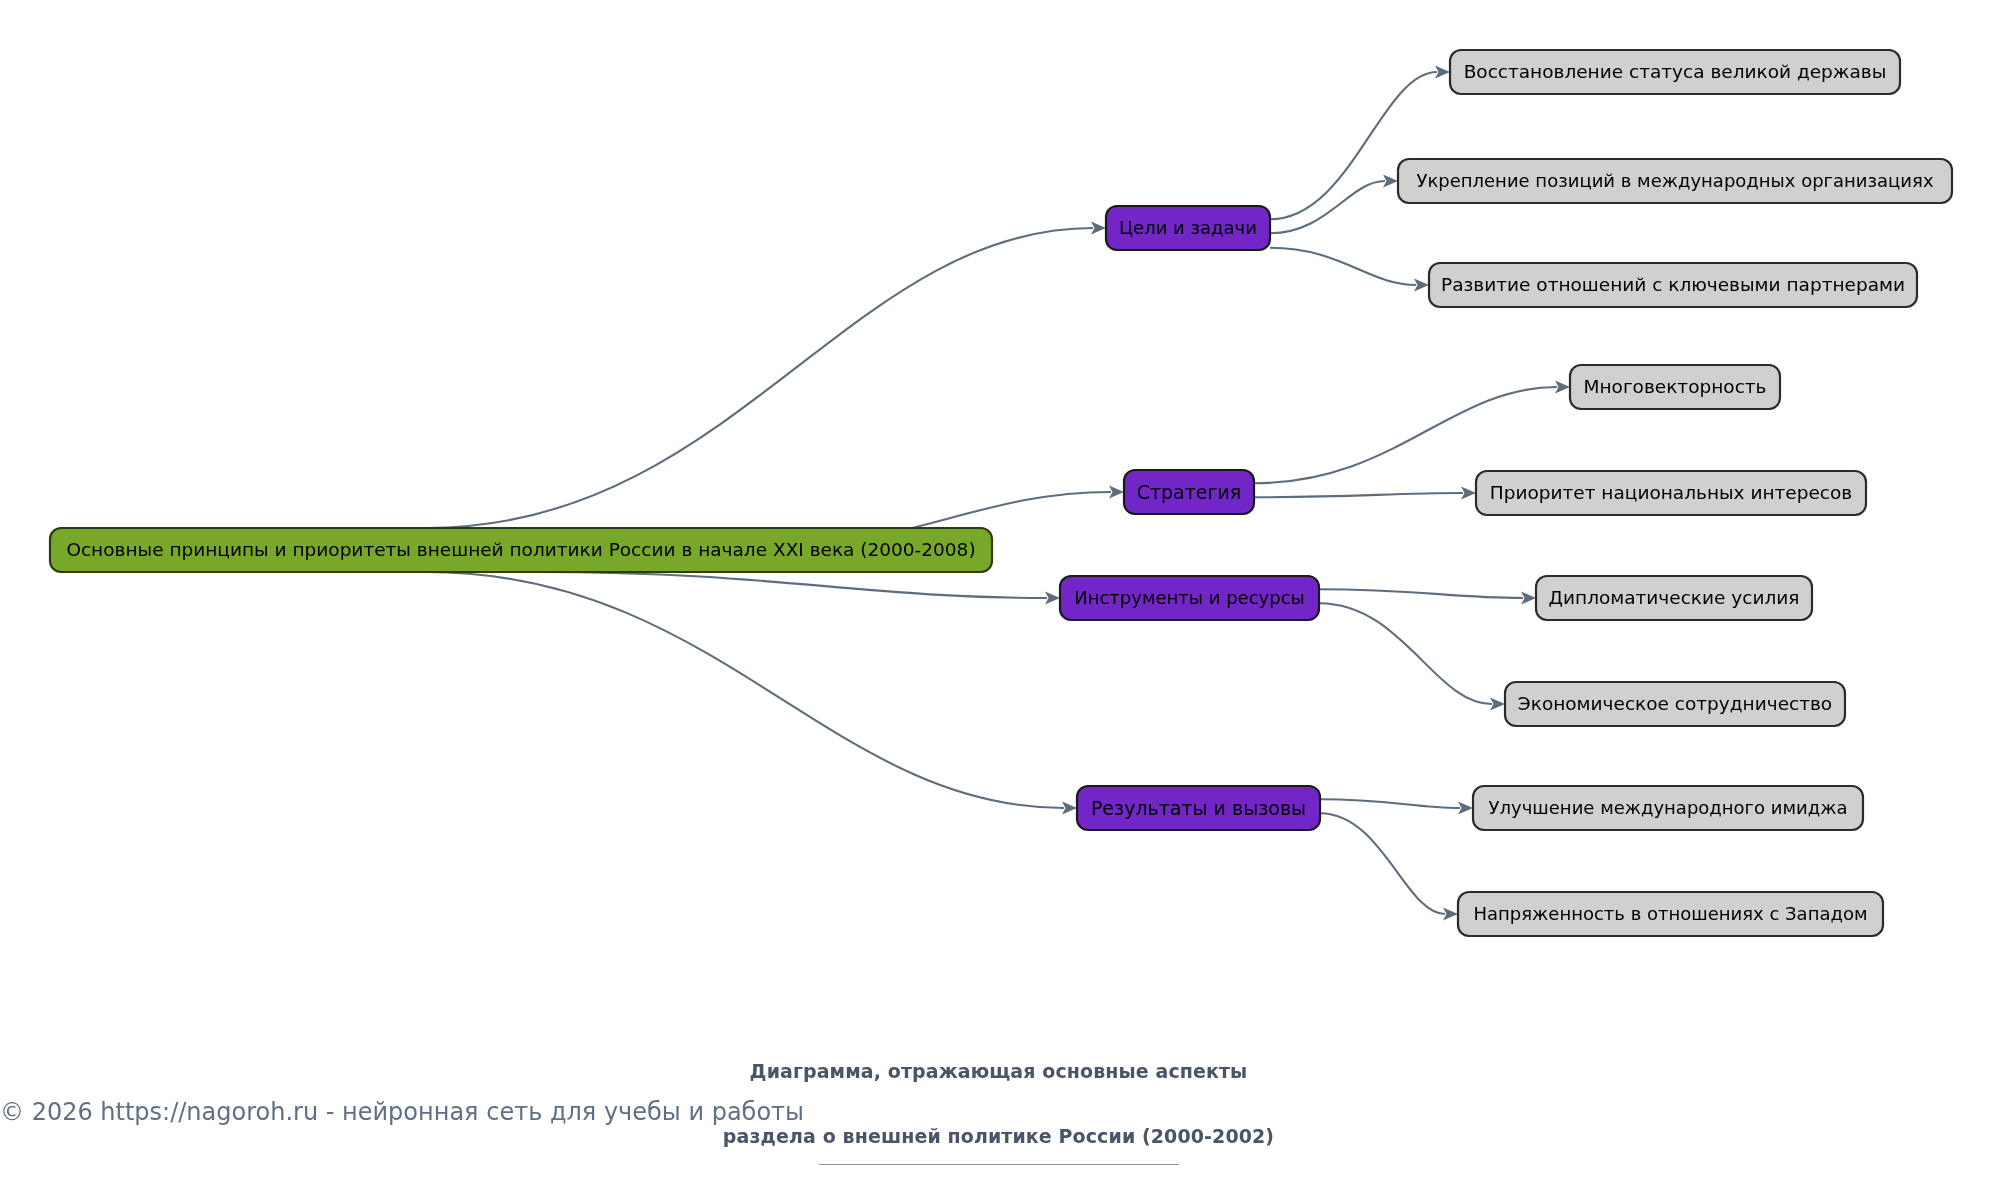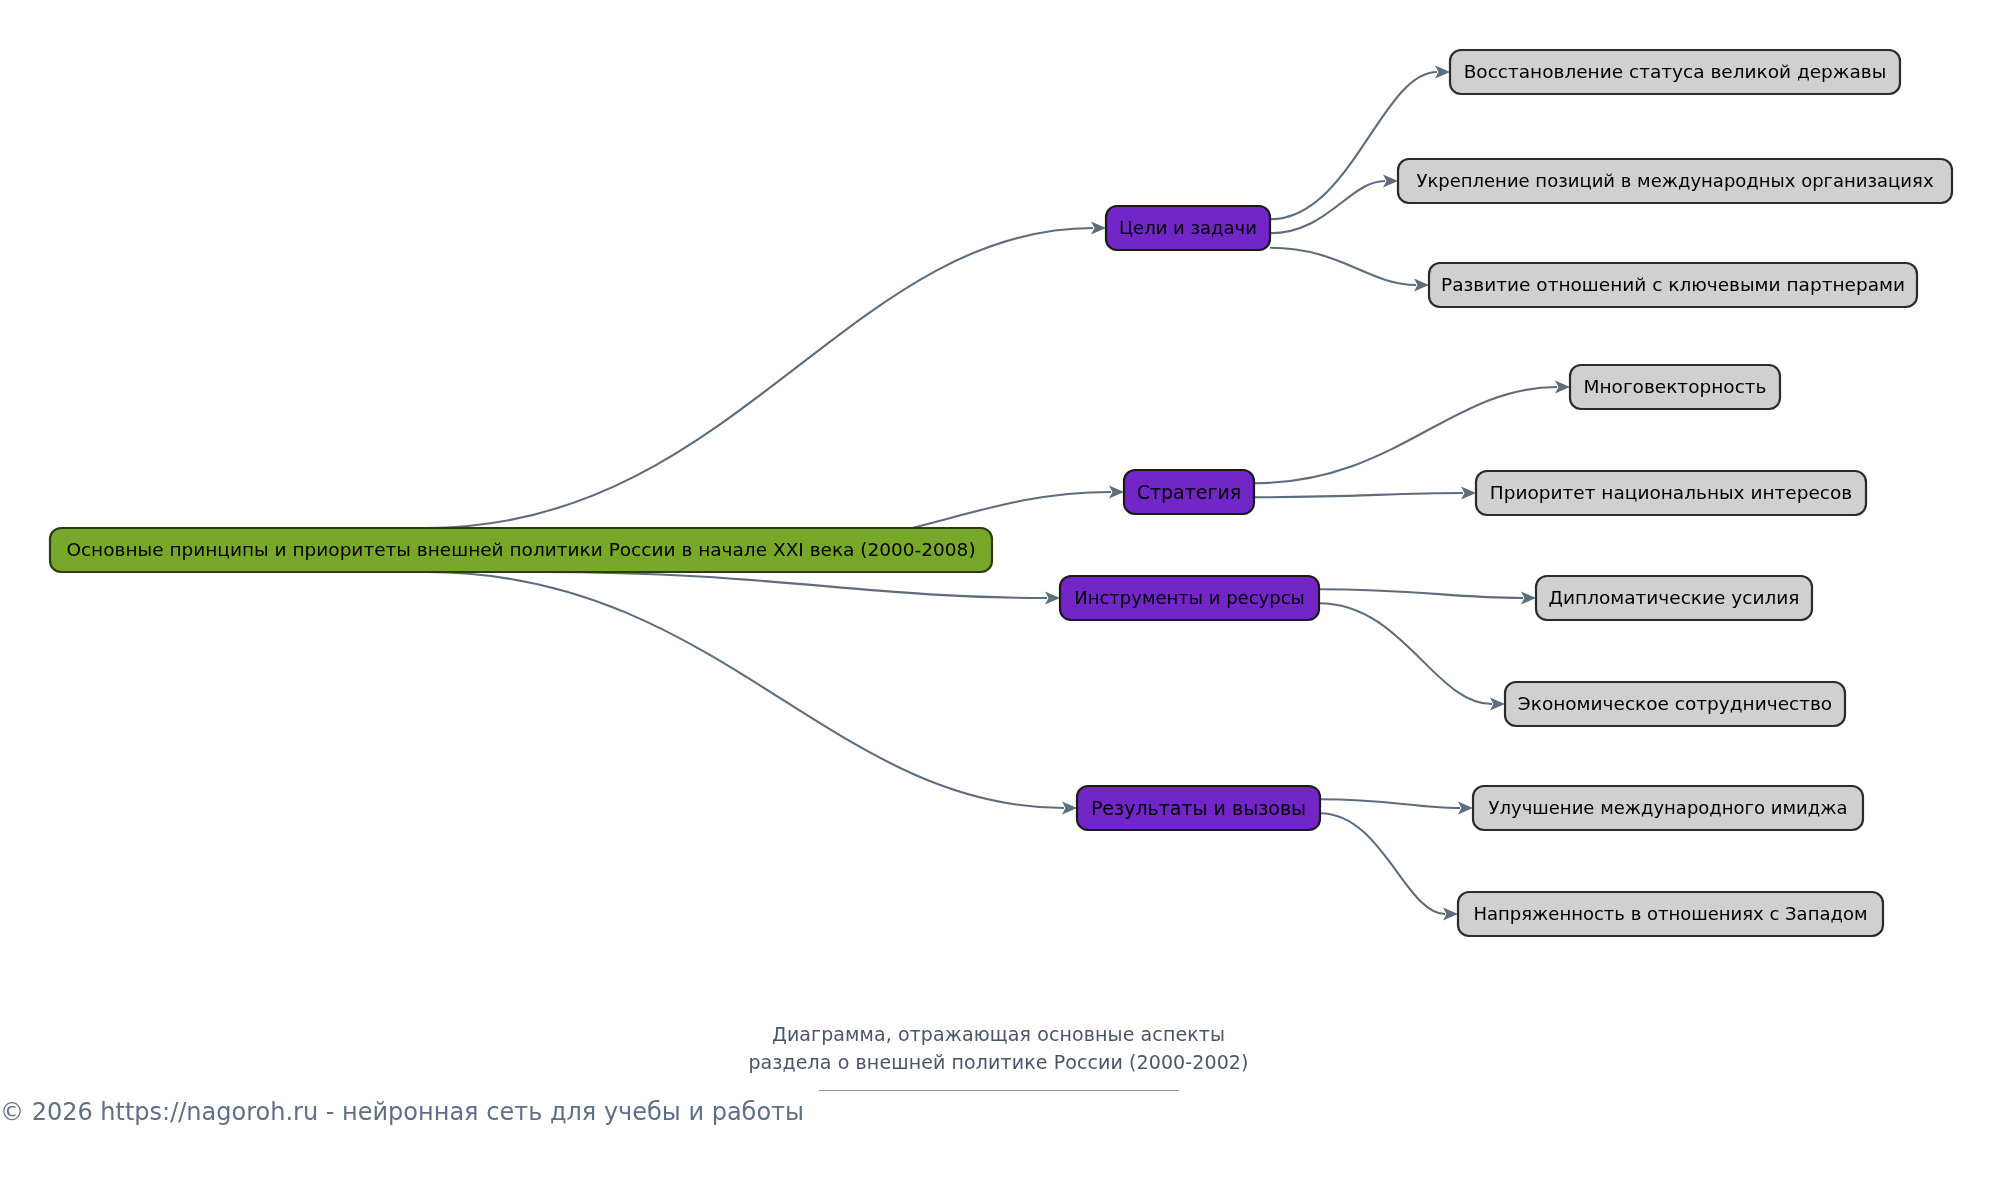--- a/index.html
+++ b/index.html
@@ -56,25 +56,26 @@
 
   .caption-block {
     position: absolute;
     left: 0;
     top: 1020px;
     width: 1997px;
     text-align: center;
   }
   .caption-line {
     font-family: "DejaVu Sans", "Liberation Sans", sans-serif;
-    font-weight: normal;
+    font-weight: bold;
     font-size: 19px;
     color: #4a5568;
     line-height: 1.48;
     letter-spacing: 0.1px;
+    margin-top: 37px;
   }
   .caption-rule {
     width: 360px;
     height: 0;
     margin: 14px auto 0 auto;
     border-top: 1.6px solid #8a93a0;
   }
   .footer-line {
     position: absolute;
     left: 0;

